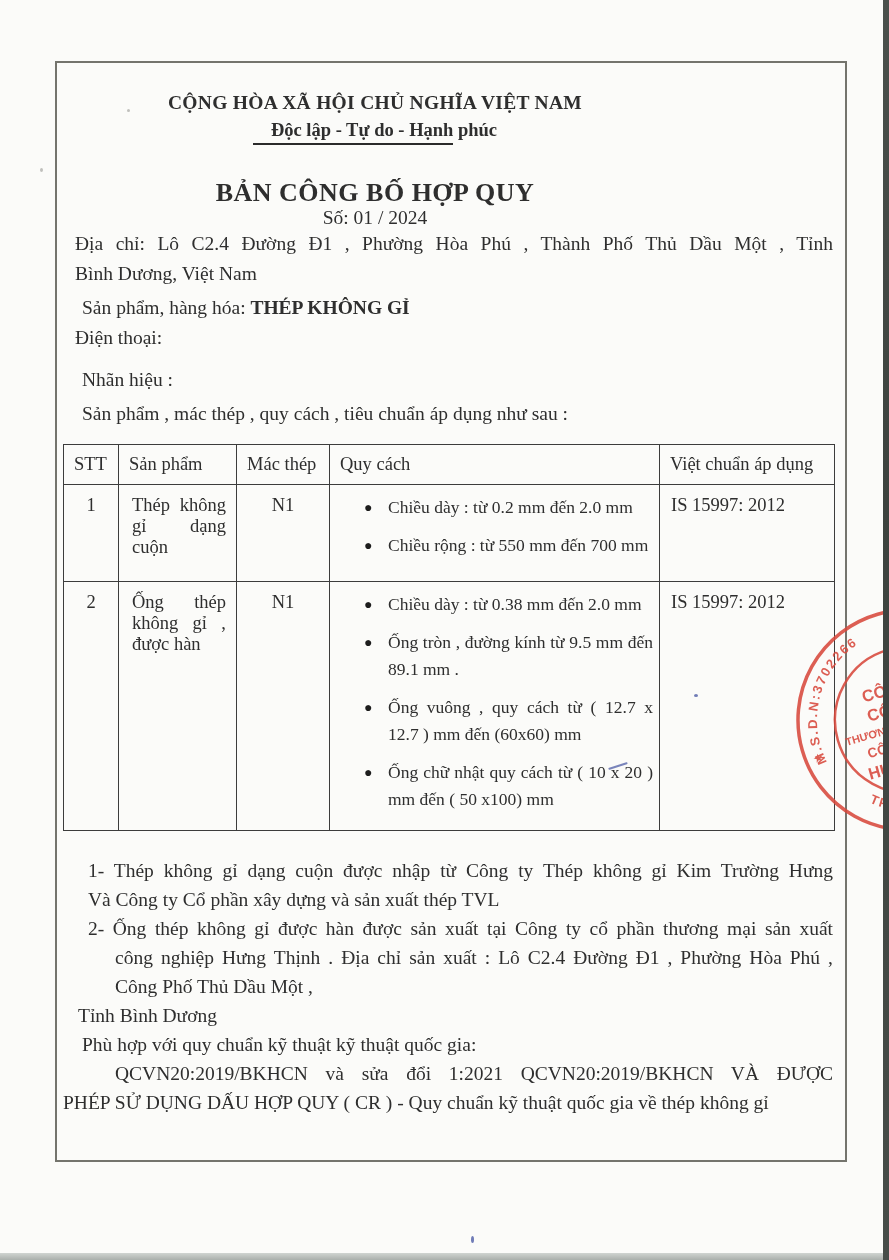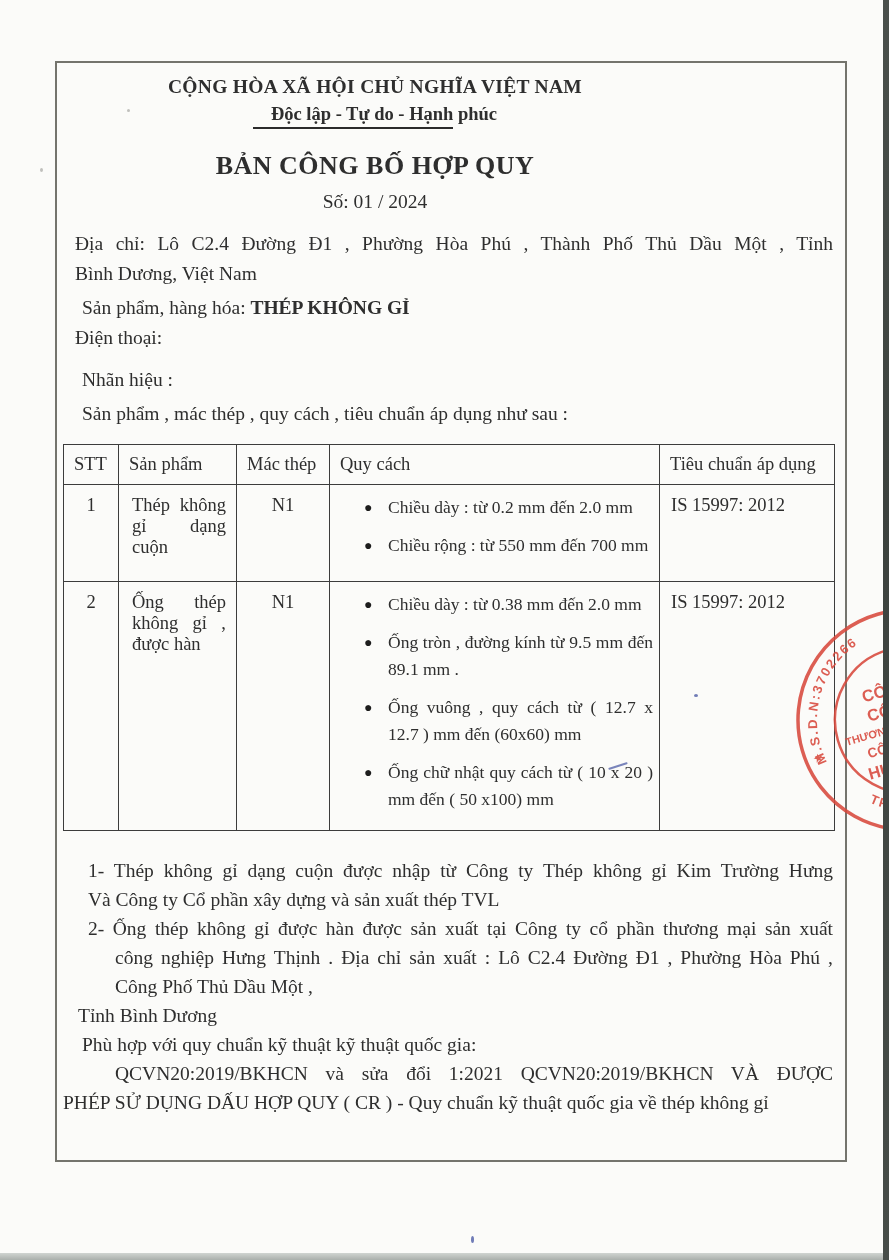--- a/index.html
+++ b/index.html
@@ -21,25 +21,25 @@
   .speck.gray{background:#9a9a94;opacity:.6;}
   .speck.blue{background:#4e5ca6;opacity:.8;}
   .pen-dash{position:absolute;width:20px;height:2px;background:#4e5ca6;opacity:.75;
     transform:rotate(-18deg);border-radius:2px;z-index:6;}
 
   
   .frame{position:absolute;left:55px;top:61px;width:792px;height:1101px;
     border:2px solid #74746d;background:transparent;z-index:1;}
 
   
-  .centered{position:absolute;left:55px;width:640px;text-align:center;z-index:2;}
+  .centered{position:absolute;left:55px;width:640px;text-align:center;z-index:2;margin-top:16px;}
   .national-title{top:76px;font-size:19.5px;font-weight:bold;letter-spacing:.3px;}
   .motto{top:104px;font-size:18.5px;font-weight:bold;}
   .motto .u{border-bottom:2.5px solid #2b2b2b;padding-left:18px;padding-bottom:2px;display:inline-block;}
-  .doc-title{top:151px;font-size:26px;font-weight:bold;letter-spacing:.5px;}
+  .doc-title{top:162px;font-size:26px;font-weight:bold;letter-spacing:.5px;}
   .doc-number{top:191px;font-size:19.5px;}
 
   
   .info{position:absolute;left:75px;top:229px;width:758px;font-size:19.5px;
     line-height:30px;z-index:2;}
   .info .line{white-space:nowrap;}
   .info .jl{white-space:normal;text-align:justify;text-align-last:justify;}
   .info .ind{padding-left:7px;margin-top:12px;}
   .info .gap{margin-top:4px;}
   .bold{font-weight:bold;}
@@ -106,21 +106,21 @@
       <col style="width:93px">
     <col style="width:330px">
       <col style="width:175px">
   </colgroup>
   <tbody>
       <tr>
     <th class="c">STT</th>
     <th>Sản phẩm</th>
     <th>Mác thép</th>
     <th>Quy cách</th>
-    <th>Tiêu chuẩn áp dụng</th>
+    <th>Việt chuẩn áp dụng</th>
   </tr>
   <tr style="height:97px;">
     <td class="stt">1</td>
     <td class="sp">Thép không gỉ dạng cuộn</td>
     <td class="mt">N1</td>
     <td class="qc">
       <div class="bullet">
             <span class="dot">●</span>
             <span class="btxt">Chiều dày : từ 0.2 mm đến 2.0 mm</span>
           </div>

